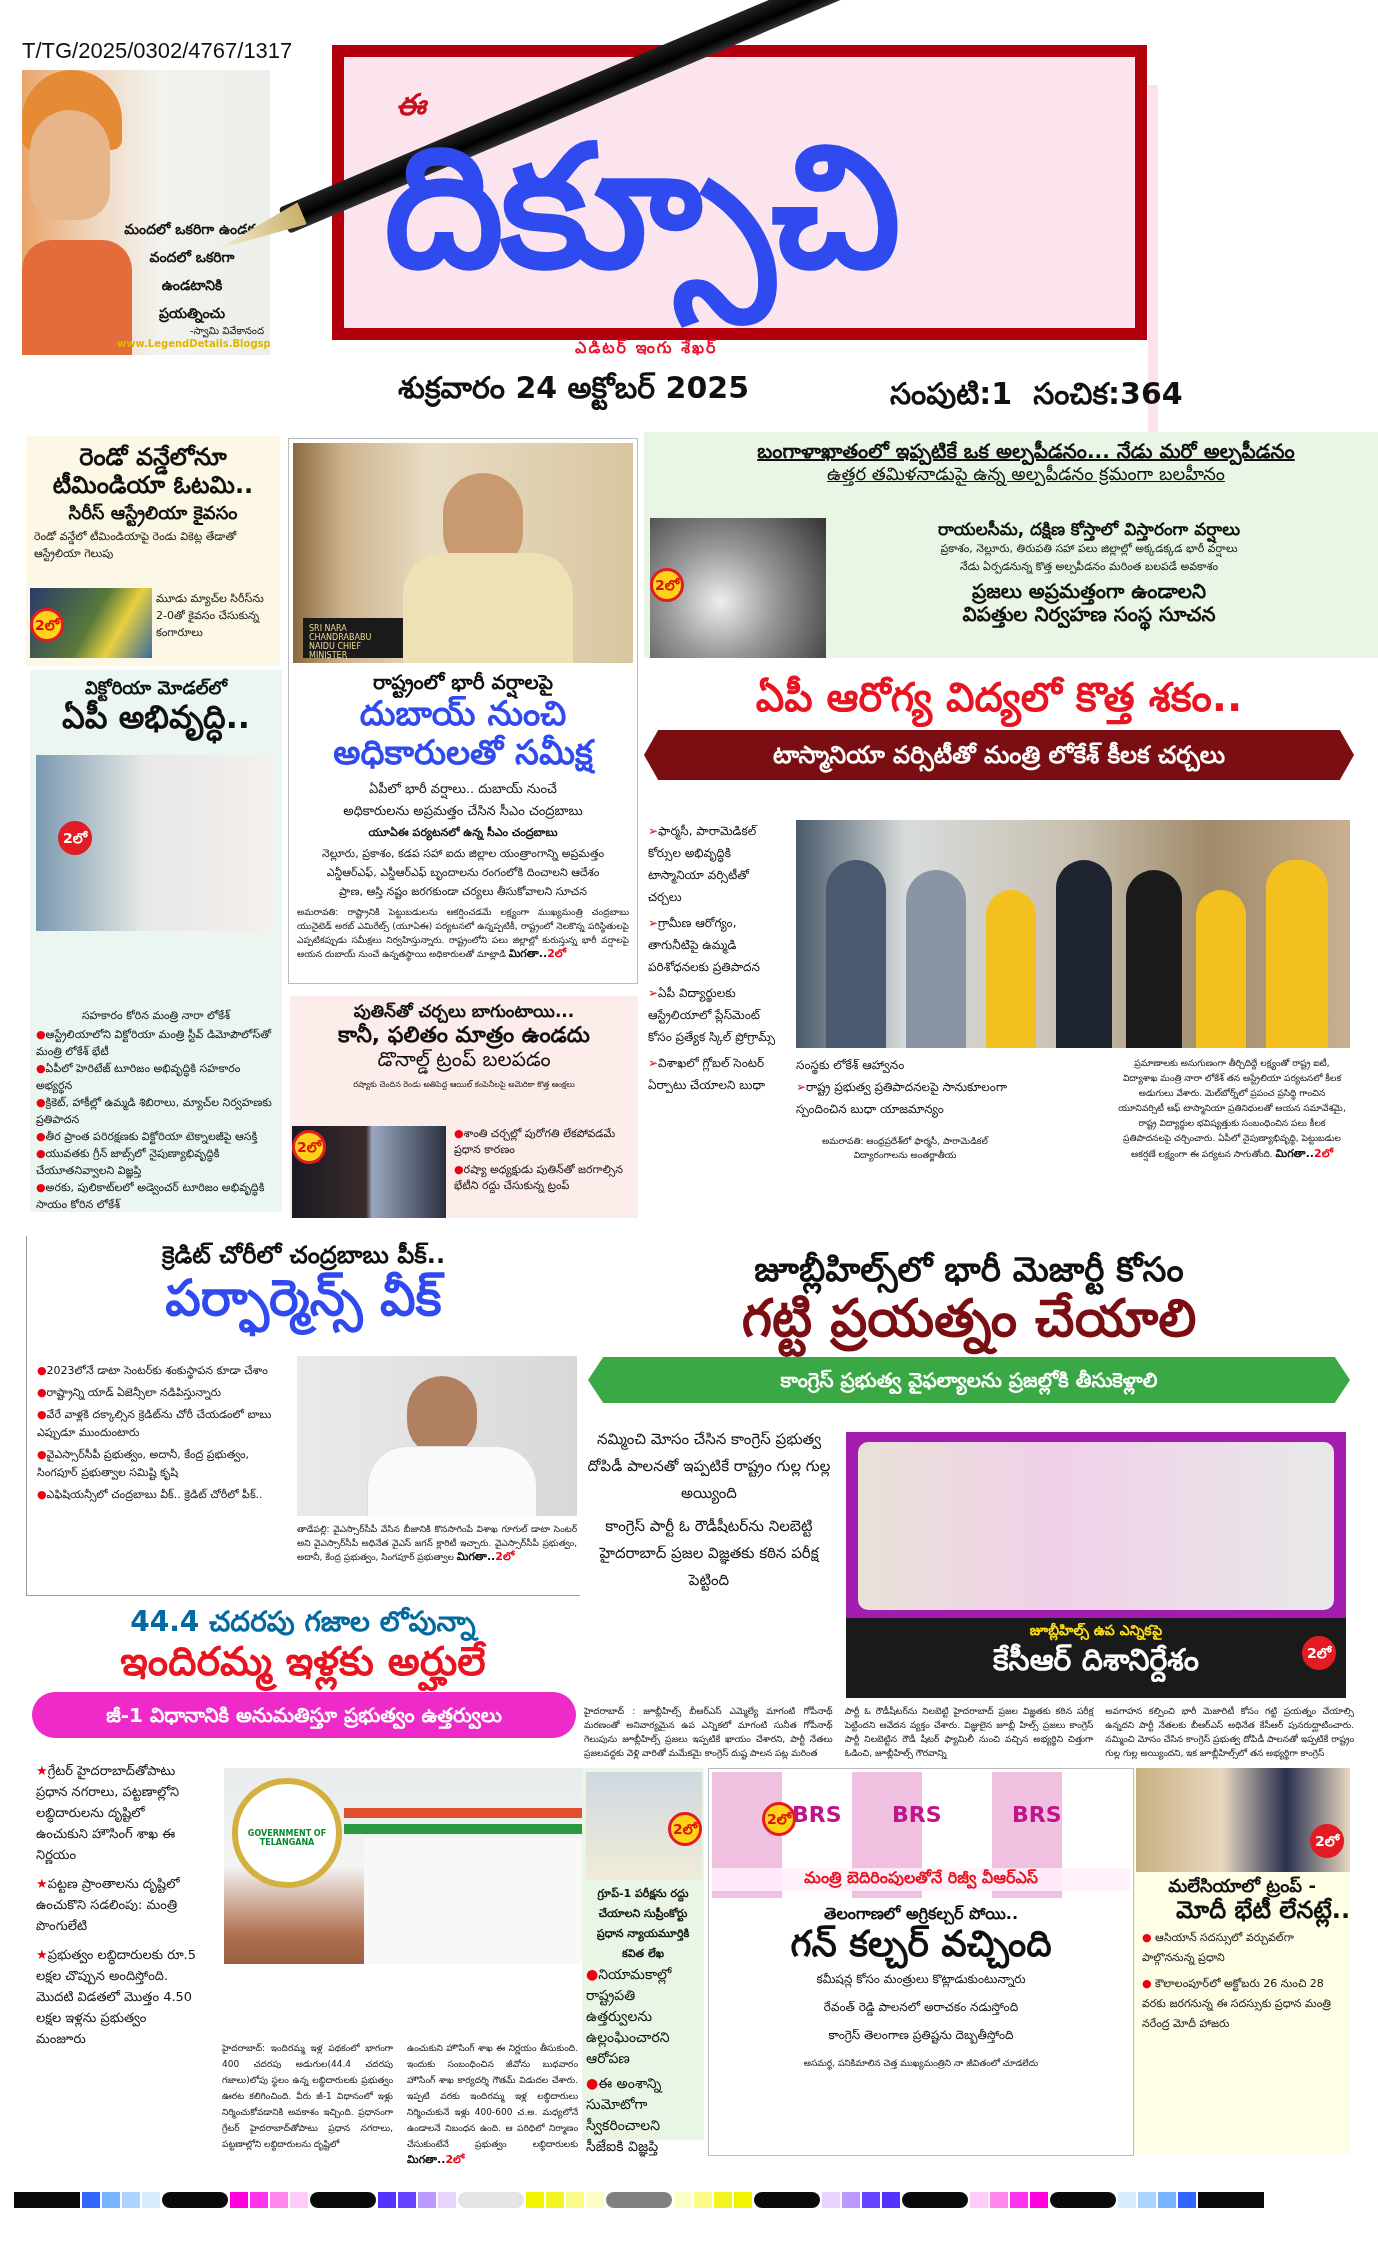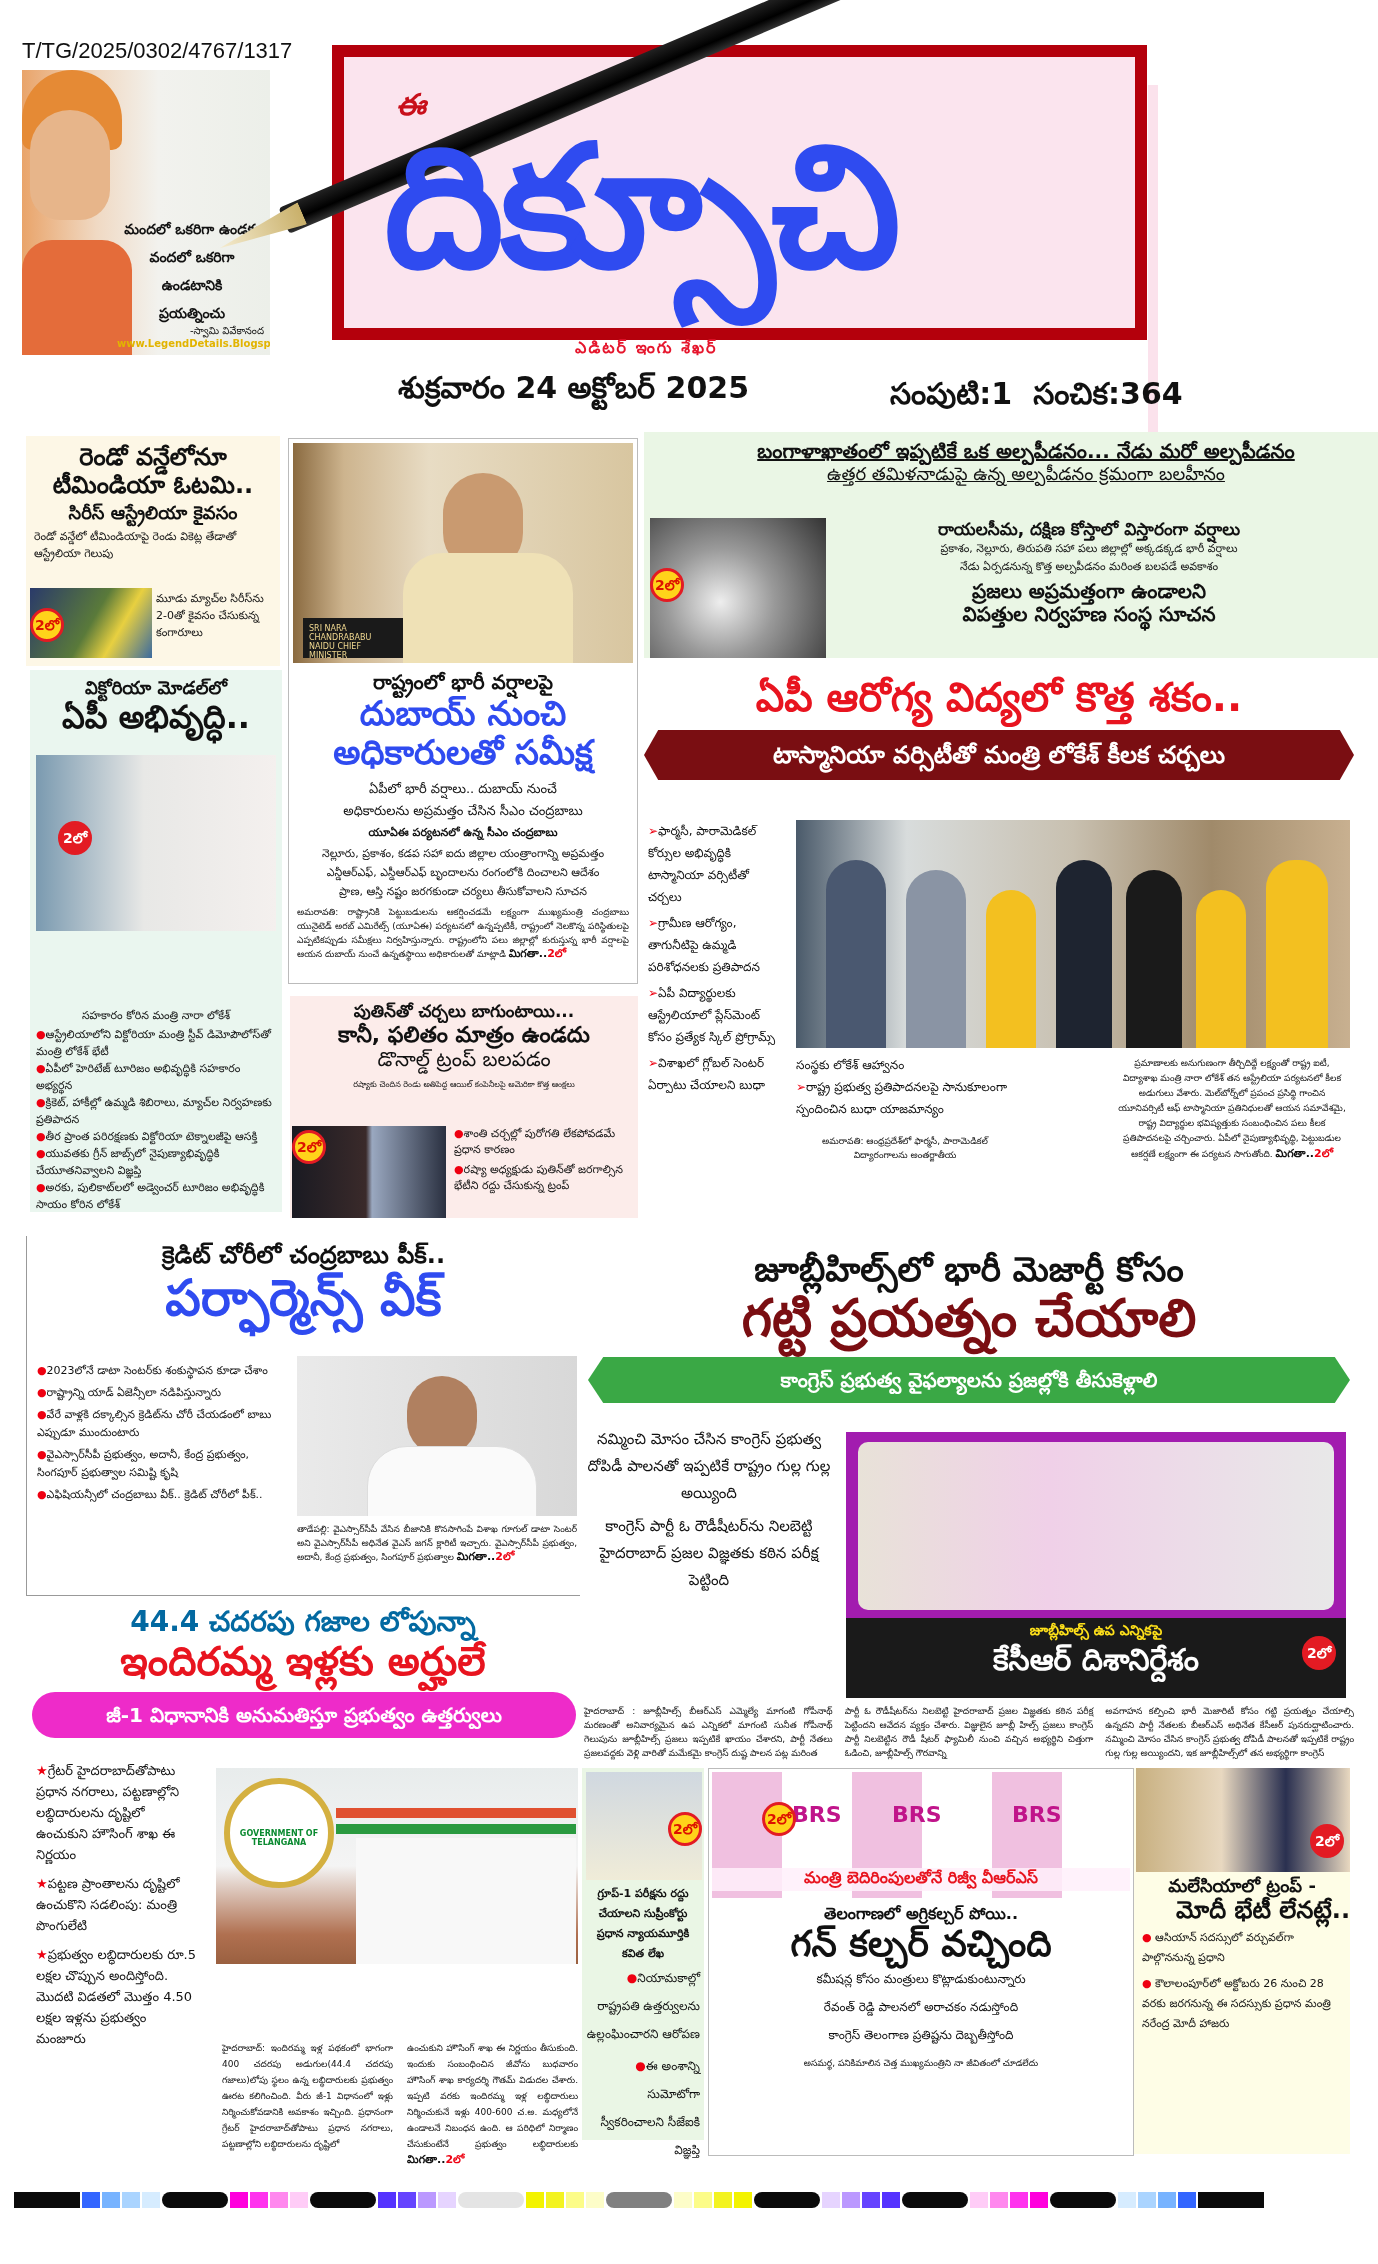--- a/index.html
+++ b/index.html
@@ -242,41 +242,41 @@
 
 <div class="box" style="left:26px;top:1600px;width:554px;height:582px;">
   <div class="hl txtc" style="font-size:28px;color:#0369a1;margin-top:6px;">44.4 చదరపు గజాల లోపున్నా</div>
   <div class="hl txtc" style="font-size:40px;color:#e8141f;">ఇందిరమ్మ ఇళ్లకు అర్హులే</div>
   <div class="banner-pink" style="margin:8px 4px 0 6px;height:46px;line-height:46px;font-size:20px;">జీ-1 విధానానికి అనుమతిస్తూ ప్రభుత్వం ఉత్తర్వులు</div>
   <div style="position:absolute;left:10px;top:160px;width:160px;font-size:13px;line-height:21px;">
     <div><span style="color:#e01;">★</span><span>గ్రేటర్ హైదరాబాద్‌తోపాటు ప్రధాన నగరాలు, పట్టణాల్లోని లబ్ధిదారులను దృష్టిలో ఉంచుకుని హౌసింగ్ శాఖ ఈ నిర్ణయం</span></div>
     <div style="margin-top:8px;"><span style="color:#e01;">★</span><span>పట్టణ ప్రాంతాలను దృష్టిలో ఉంచుకొని సడలింపు: మంత్రి పొంగులేటి</span></div>
     <div style="margin-top:8px;"><span style="color:#e01;">★</span><span>ప్రభుత్వం లబ్ధిదారులకు రూ.5 లక్షల చొప్పున అందిస్తోంది. మొదటి విడతలో మొత్తం 4.50 లక్షల ఇళ్లను ప్రభుత్వం మంజూరు</span></div>
   </div>
-  <div class="photo" style="left:190px;top:168px;width:362px;height:196px;background:linear-gradient(180deg,#e8ecec 0%,#f4f4f4 50%,#b07050 85%,#9a6040 100%);">
+  <div class="photo" style="left:198px;top:168px;width:362px;height:196px;background:linear-gradient(180deg,#e8ecec 0%,#f4f4f4 50%,#b07050 85%,#9a6040 100%);">
     <div style="position:absolute;left:8px;top:10px;width:110px;height:110px;border-radius:50%;border:6px solid #d4b040;background:#fff;color:#0a8a30;font-size:8px;text-align:center;padding-top:45px;font-weight:bold;">GOVERNMENT OF TELANGANA</div>
     <div style="position:absolute;left:120px;top:40px;width:240px;height:10px;background:#e05030;"></div>
     <div style="position:absolute;left:120px;top:56px;width:240px;height:10px;background:#2a9a40;"></div>
     <div style="position:absolute;left:140px;top:70px;width:220px;height:150px;background:#f8f8f8;"></div>
   </div>
   <div style="position:absolute;left:196px;top:440px;width:356px;display:flex;gap:14px;font-size:9px;line-height:16px;">
     <div style="flex:1;text-align:justify;">హైదరాబాద్: ఇందిరమ్మ ఇళ్ల పథకంలో భాగంగా 400 చదరపు అడుగుల(44.4 చదరపు గజాలు)లోపు స్థలం ఉన్న లబ్ధిదారులకు ప్రభుత్వం ఊరట కలిగించింది. వీరు జీ-1 విధానంలో ఇళ్లు నిర్మించుకోవడానికి అవకాశం ఇచ్చింది. ప్రధానంగా గ్రేటర్ హైదరాబాద్‌తోపాటు ప్రధాన నగరాలు, పట్టణాల్లోని లబ్ధిదారులను దృష్టిలో</div>
     <div style="flex:1;text-align:justify;">
       <span>ఉంచుకుని హౌసింగ్ శాఖ ఈ నిర్ణయం తీసుకుంది. ఇందుకు సంబంధించిన జీవోను బుధవారం హౌసింగ్ శాఖ కార్యదర్శి గౌతమ్ విడుదల చేశారు. ఇప్పటి వరకు ఇందిరమ్మ ఇళ్ల లబ్ధిదారులు నిర్మించుకునే ఇళ్లు 400-600 చ.అ. మధ్యలోనే ఉండాలనే నిబంధన ఉంది. ఆ పరిధిలో నిర్మాణం చేసుకుంటేనే ప్రభుత్వం లబ్ధిదారులకు</span>
       <span class="more"><span>మిగతా..</span><span class="red">2లో</span></span>
     </div>
   </div>
 </div>
 
 <div class="box greenish" style="left:582px;top:1768px;width:122px;height:372px;">
   <div class="photo" style="left:4px;top:4px;width:116px;height:108px;background:linear-gradient(180deg,#d0d8e0,#f0ecd8);">
     <div class="badge2" style="right:0;top:40px;">2లో</div>
   </div>
   <div class="hl txtc" style="font-size:11px;line-height:20px;margin-top:116px;padding:0 4px;">గ్రూప్-1 పరీక్షను రద్దు చేయాలని సుప్రీంకోర్టు ప్రధాన న్యాయమూర్తికి కవిత లేఖ</div>
-  <div style="font-size:12px;line-height:28px;padding:0 4px;text-align:right;">
+  <div style="font-size:14px;line-height:21px;padding:0 4px;">
     <div><span style="color:#e01;">●</span><span>నియామకాల్లో రాష్ట్రపతి ఉత్తర్వులను ఉల్లంఘించారని ఆరోపణ</span></div>
     <div style="margin-top:4px;"><span style="color:#e01;">●</span><span>ఈ అంశాన్ని సుమోటోగా స్వీకరించాలని సీజేఐకి విజ్ఞప్తి</span></div>
   </div>
 </div>
 
 <div class="box" style="left:708px;top:1768px;width:426px;height:388px;border:1px solid #bbb;">
   <div class="photo" style="left:3px;top:3px;width:418px;height:126px;background:#fff;">
     <div style="position:absolute;left:0;top:0;width:418px;height:126px;background:repeating-linear-gradient(90deg,#f0c0e0 0 70px,#fff 70px 140px);"></div>
     <div style="position:absolute;left:80px;top:30px;font-weight:bold;color:#c0148a;font-size:22px;">BRS</div>
     <div style="position:absolute;left:180px;top:30px;font-weight:bold;color:#c0148a;font-size:22px;">BRS</div>

